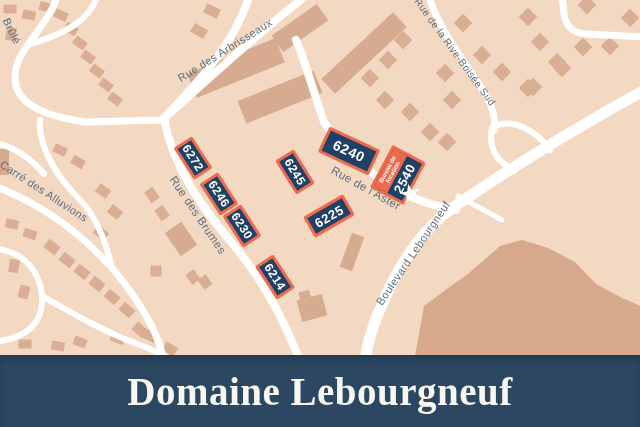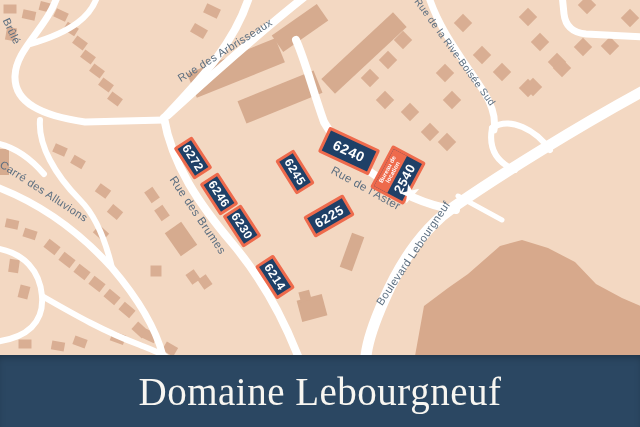--- a/index.html
+++ b/index.html
@@ -15,21 +15,21 @@
   .lot.big{font-size:14px;}
   .lot.office{flex-direction:column;padding:0;font-size:13px;}
   .lot .tag{display:block;width:100%;background:#ee6a4c;color:#fff;font-weight:700;
       font-size:6px;line-height:6px;text-align:center;padding:1px 0 2px 0;letter-spacing:0;}
   .lot .num{flex:1;display:flex;align-items:center;justify-content:center;width:100%;}
   .star{position:absolute;color:#ffffff;font-size:25px;line-height:25px;
       transform:rotate(-12deg);text-shadow:0 0 1px rgba(255,255,255,.6);}
   .banner{position:absolute;left:0;bottom:0;width:640px;height:72px;background:#2b4762;
       display:flex;align-items:center;justify-content:center;
       box-shadow:inset 0 5px 8px -4px rgba(0,0,0,.35);}
-  .banner h1{margin:8px;font-family:"Liberation Serif","DejaVu Serif",serif;font-weight:400;
+  .banner h1{margin:8px;font-family:"Liberation Serif","DejaVu Serif",serif;font-weight:700;
       font-size:39px;color:#f8f6f1;letter-spacing:.5px;}
 </style>
 </head>
 <body>
 
 <div class="stage">
   <div class="map">
 
     <svg width="640" height="355" viewBox="0 0 640 355">
       <rect x="0" y="0" width="640" height="355" fill="#f3d8c2"></rect>

